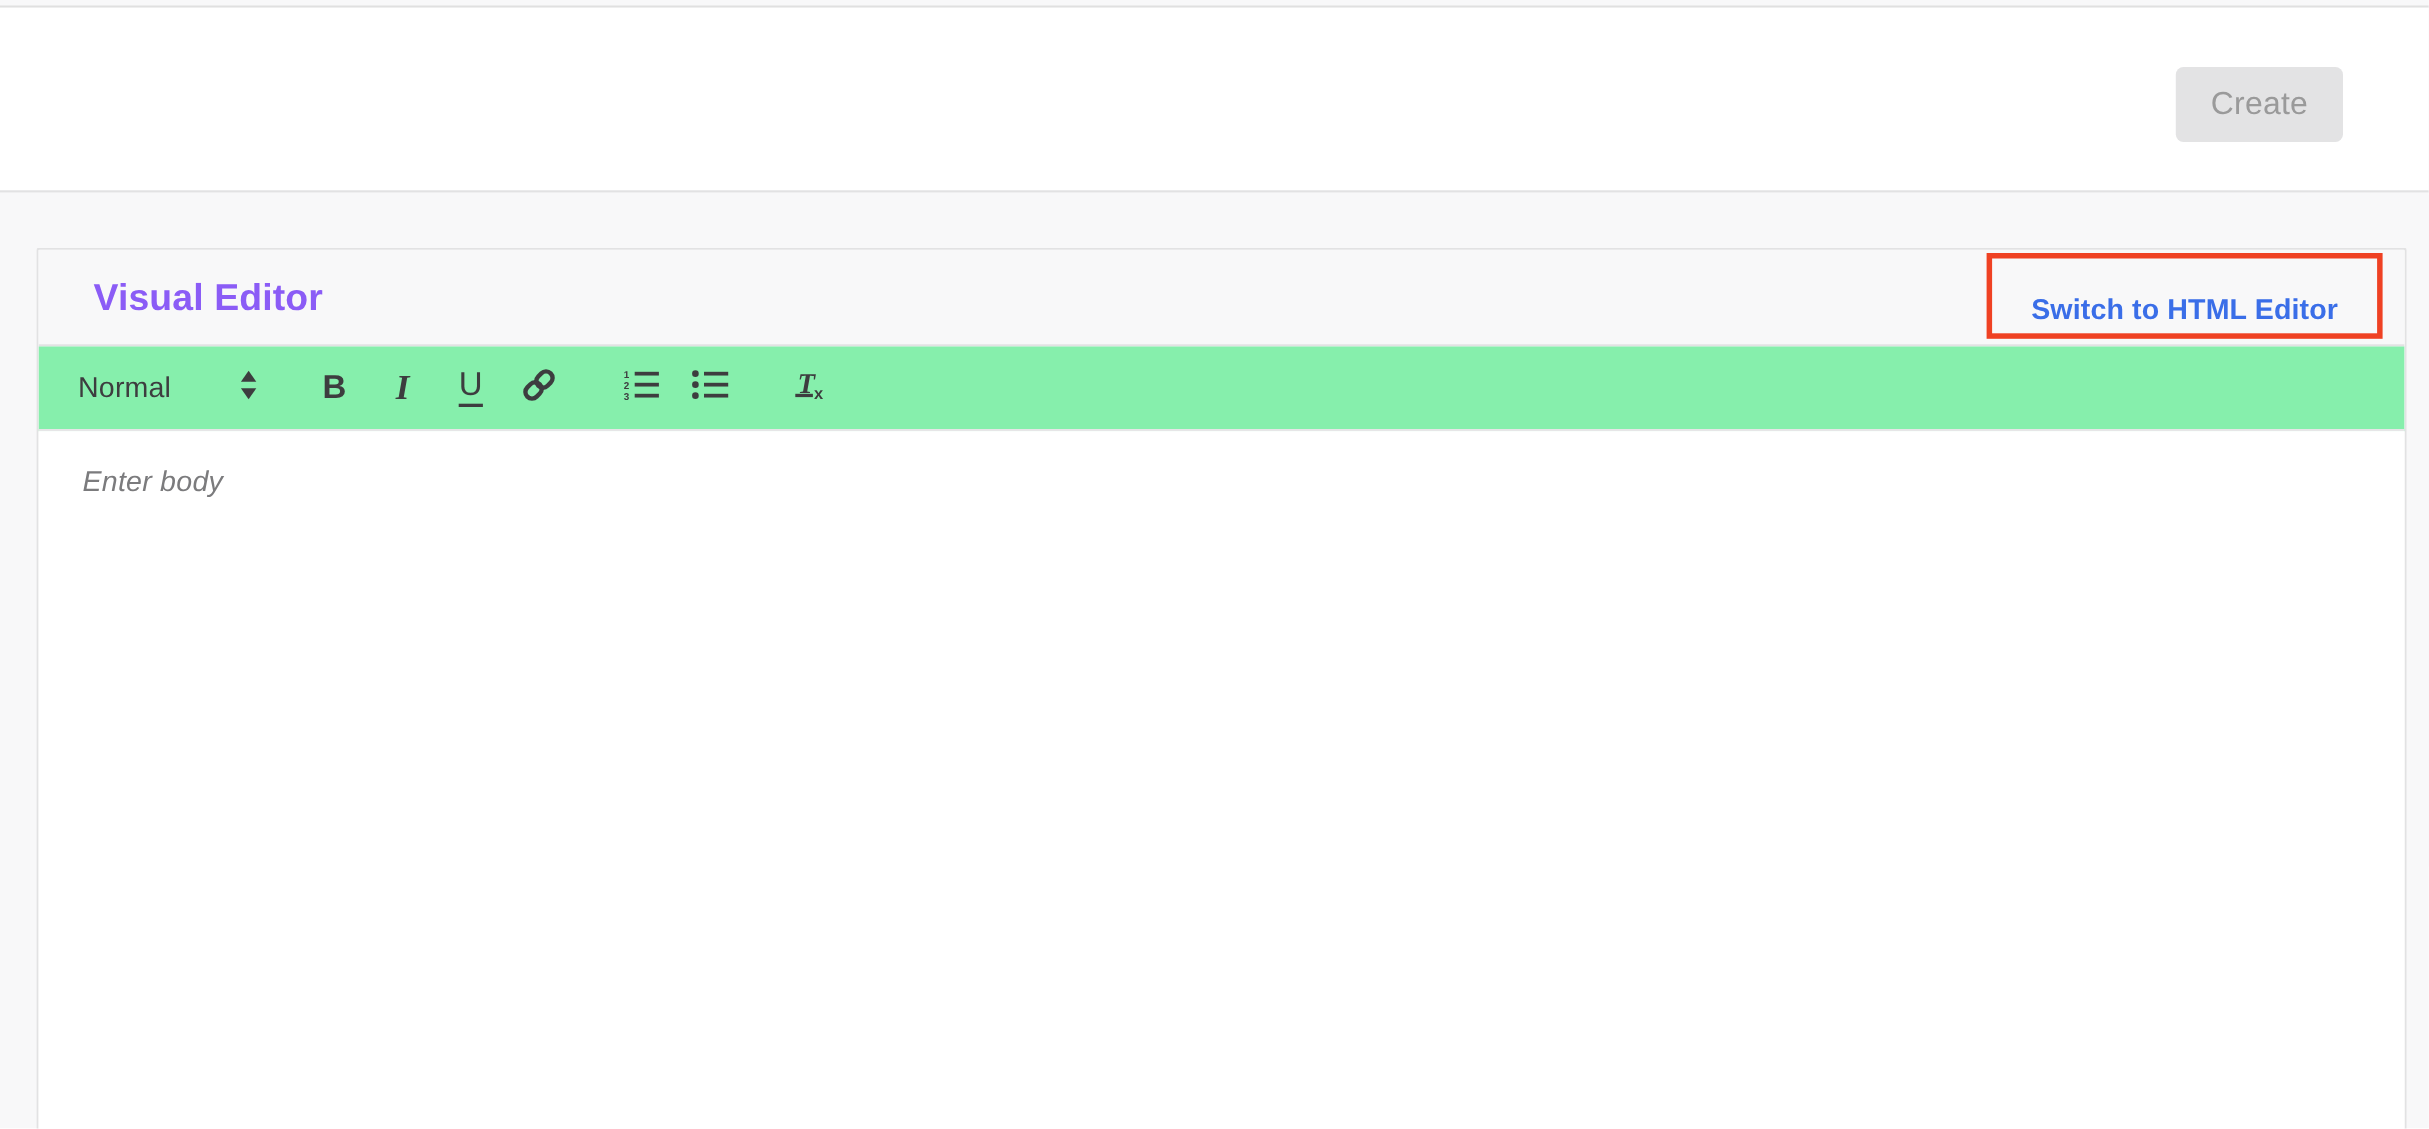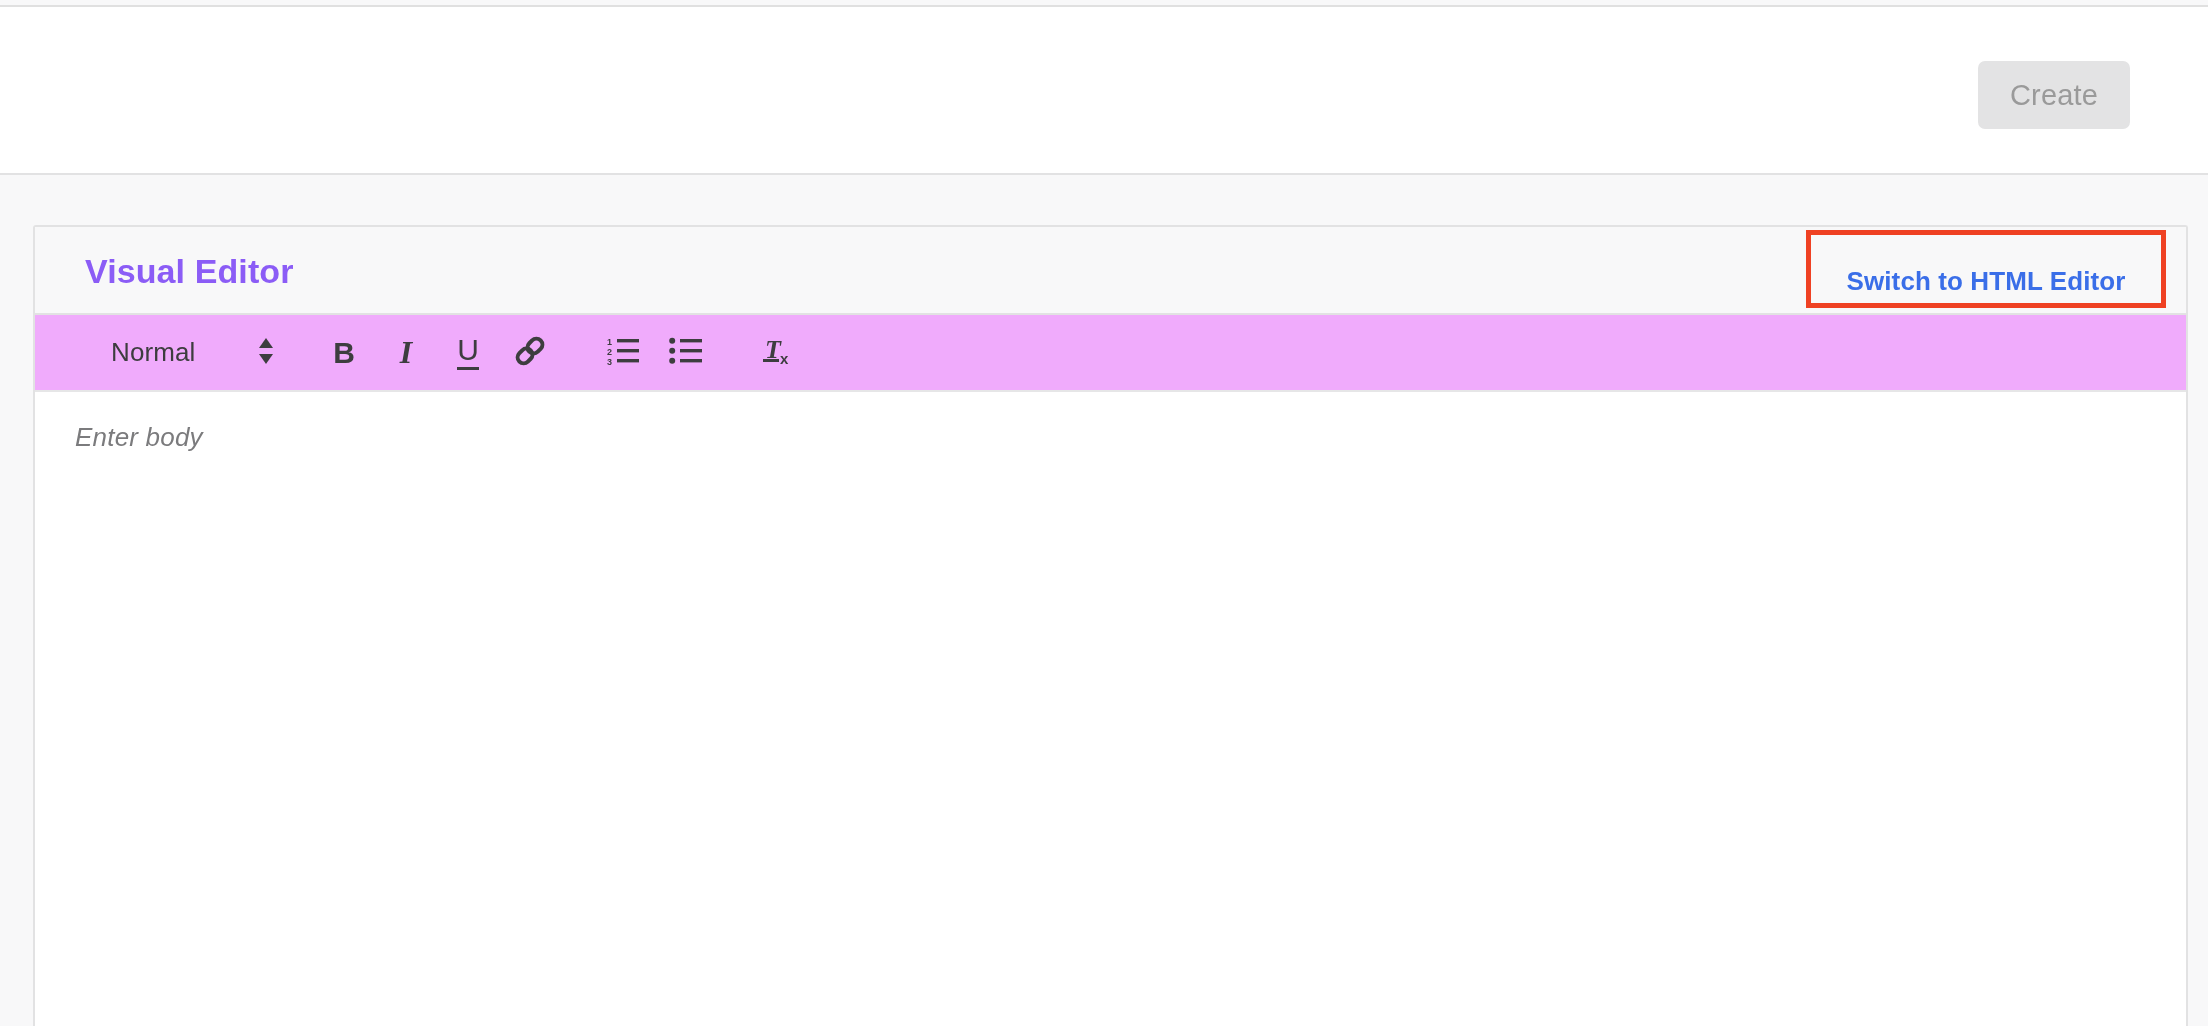--- a/index.html
+++ b/index.html
@@ -119,25 +119,24 @@
     text-decoration: none;
     letter-spacing: .1px;
     cursor: pointer;
     margin-top: 12px;
   }
 
   
   #editor-toolbar {
     position: relative;
     height: 77px;
-    background: #f0abfc;
+    background: #86efac;
     border-bottom: 2px solid #e6e6e7;
     display: flex;
     align-items: center;
-    padding-left: 40px;
   }
   .tb-item {
     display: flex;
     align-items: center;
     justify-content: center;
     height: 77px;
     cursor: pointer;
     color: #3d3d3f;
   }
   #format-select {

